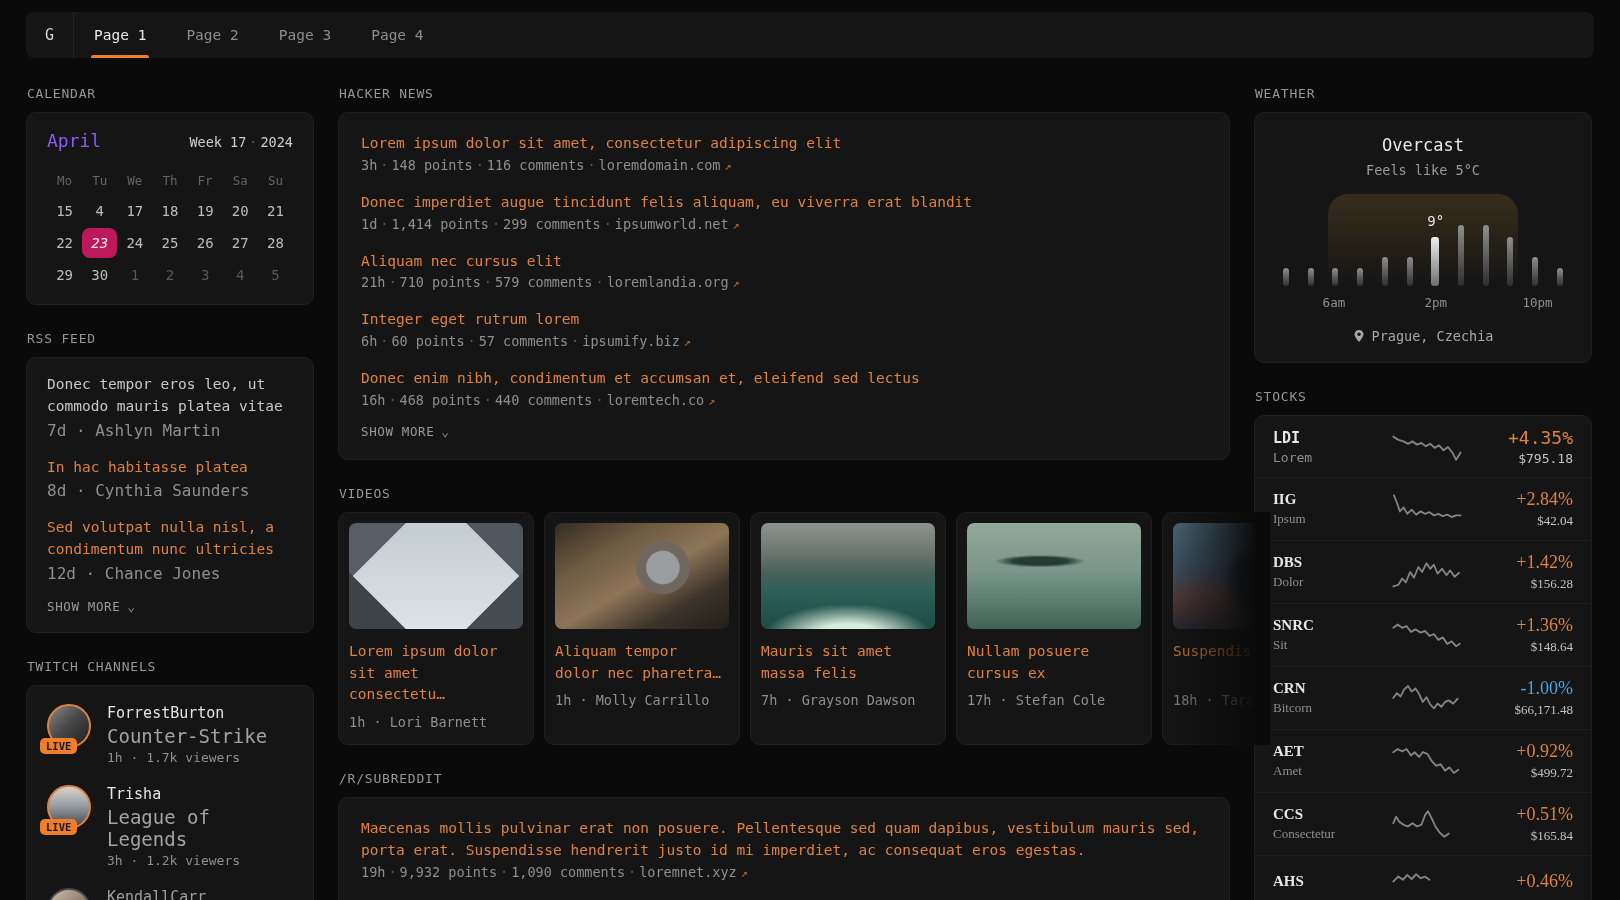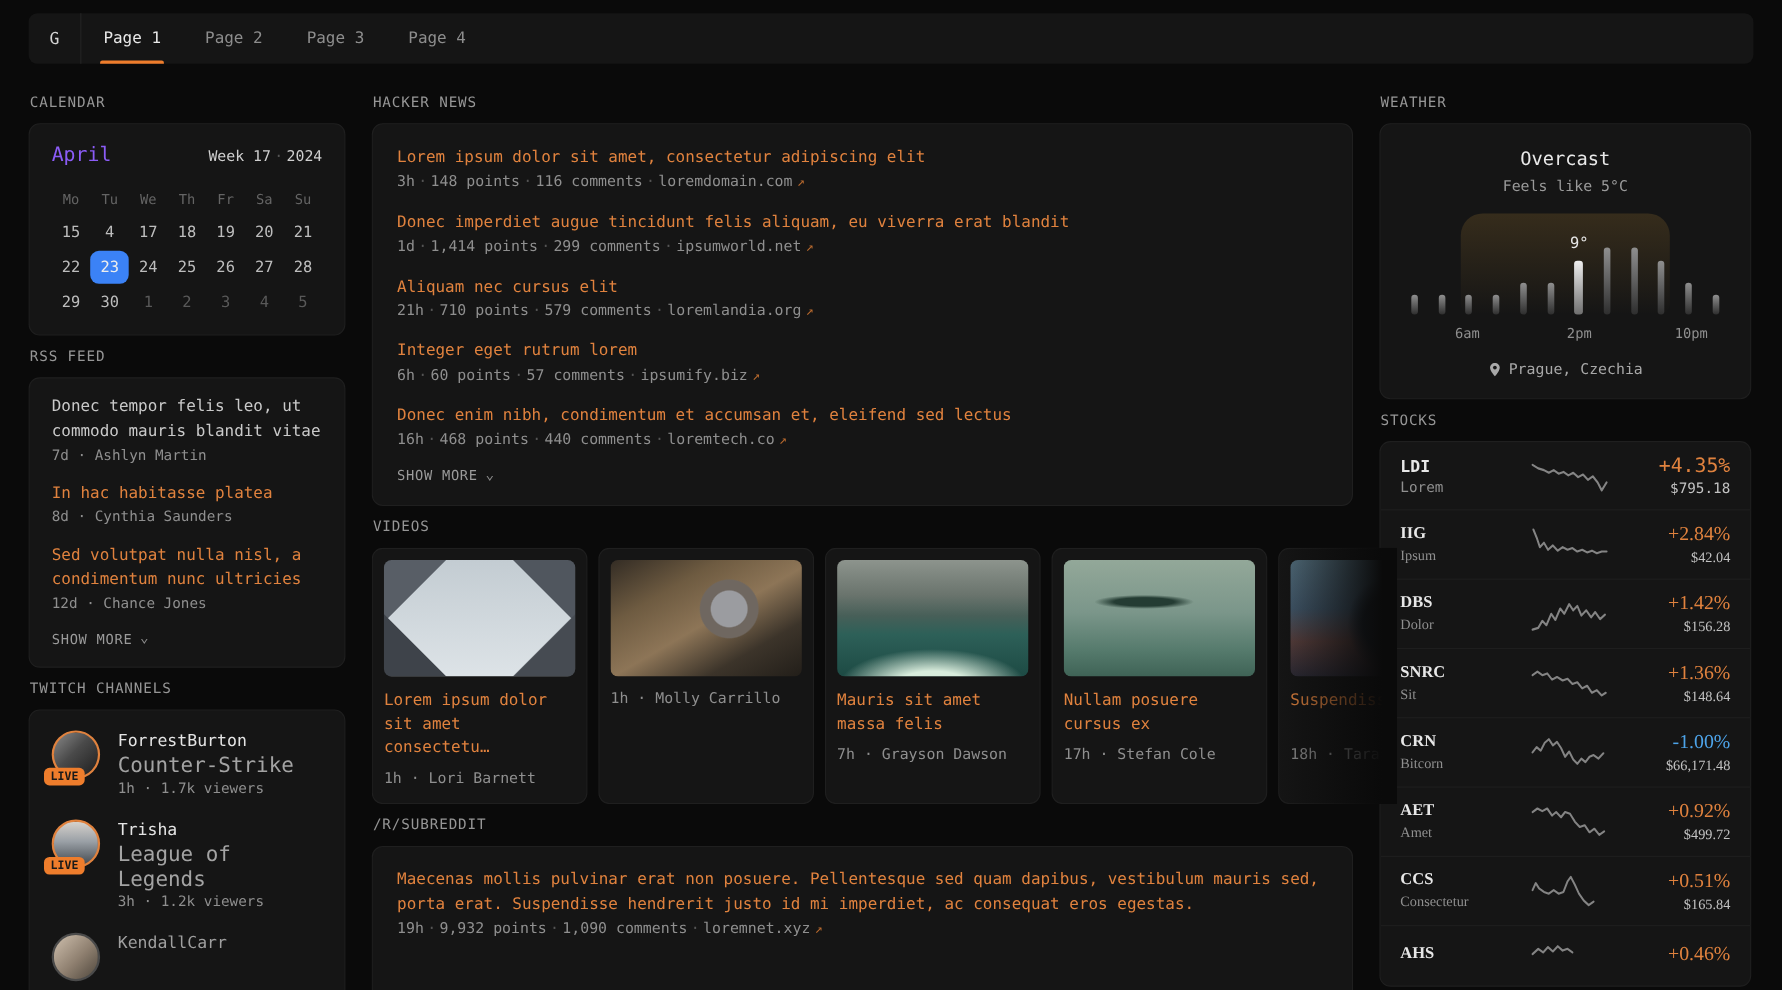--- a/index.html
+++ b/index.html
@@ -18,42 +18,42 @@
   .nav-tabs{display:flex;}
   .tab{position:relative; display:flex; align-items:center; padding:0 20px; color:#8d8d8d; font-size:14.5px; cursor:pointer;}
   .tab.active{color:#e9e9e9;}
   .tab.active::after{content:""; position:absolute; left:17px; right:17px; bottom:0; height:3px; border-radius:2px 2px 0 0; background:var(--badge);}
   
   .layout{display:flex; gap:24px; padding:28px 26px 0; align-items:flex-start;}
   .col-left{width:288px; flex:none;}
   .col-main{width:892px; flex:none;}
   .col-right{width:338px; flex:none;}
   .section-header{font-size:13px; color:#969696; letter-spacing:.06em; margin:0 0 11px 1px;}
-  .mt{margin-top:12px;}
+  .mt{margin-top:26px;}
   .card{background:var(--card); border:1px solid var(--border); border-radius:10px;}
   .dot{color:var(--dot); padding:0 3px;}
   .ext{color:#b96a2e; font-size:12px; margin-left:4px;}
   .show-more{margin-top:16px; font-size:12.5px; color:#9a9a9a; letter-spacing:.05em; cursor:pointer; display:flex; align-items:center; gap:7px;}
   .chev{font-size:13px; color:#8a8a8a; line-height:1;}
   
   .cal-card{padding:17px 20px 14px;}
   .cal-top{display:flex; justify-content:space-between; align-items:baseline;}
   .cal-month{font-size:18px; color:#8b5cf6;}
   .cal-week{font-size:13.5px; color:#cfcfcf;}
   .cal-grid{display:grid; grid-template-columns:repeat(7,1fr); text-align:center; row-gap:2px; margin-top:16px;}
   .cal-dh{font-size:12.5px; color:#646464; padding:6px 0;}
   .cal-day{font-size:14px; color:#bdbdbd; padding:7px 0; border-radius:8px;}
   .cal-day.dim{color:#595959;}
-  .cal-day.selected{background:#3b82f6; color:#ededed;}
+  .cal-day.selected{background:#be185d; color:#ededed;font-style:italic;}
   
   .rss-card{padding:16px 20px 18px;}
   .rss-item + .rss-item{margin-top:17px;}
   .rss-title{font-size:14.5px; line-height:1.5; color:#c9c9c9; cursor:pointer;}
   .rss-title.link{color:var(--accent);}
-  .item-meta{font-size:13px; color:var(--muted); margin-top:3px;}
+  .item-meta{font-size:16px; color:var(--muted); margin-top:3px;}
   
   .tw-card{padding:18px 20px;}
   .tw-row{display:flex; gap:16px; align-items:flex-start; cursor:pointer;}
   .tw-row + .tw-row{margin-top:20px;}
   .avatar{width:44px; height:44px; border-radius:50%; border:2px solid var(--accent); position:relative; flex:none;}
   .avatar.offline{border-color:#4a4a4a;}
   .av-1{background:linear-gradient(135deg,#8a8a8a 0%,#4a4a4a 45%,#1d1d1d 100%);}
   .av-2{background:linear-gradient(180deg,#d6d2cc 0%,#9aa0a6 45%,#41474d 100%);}
   .av-3{background:linear-gradient(135deg,#cfc0ae 0%,#8e7f6f 55%,#4e463c 100%);}
   .live-badge{position:absolute; left:-9px; bottom:-8px; background:var(--badge); color:#191919; font-size:10.5px; font-weight:bold; padding:2px 6px; border-radius:5px;}
@@ -178,21 +178,21 @@
         <div class="cal-day dim">2</div>
         <div class="cal-day dim">3</div>
         <div class="cal-day dim">4</div>
         <div class="cal-day dim">5</div>
       </div>
     </div>
 
     <div class="section-header mt">RSS FEED</div>
     <div class="card rss-card">
       <div class="rss-item">
-        <div class="rss-title">Donec tempor felis leo, ut commodo mauris blandit vitae</div>
+        <div class="rss-title">Donec tempor eros leo, ut commodo mauris platea vitae</div>
         <div class="item-meta">7d · Ashlyn Martin</div>
       </div>
       <div class="rss-item">
         <div class="rss-title link">In hac habitasse platea</div>
         <div class="item-meta">8d · Cynthia Saunders</div>
       </div>
       <div class="rss-item">
         <div class="rss-title link">Sed volutpat nulla nisl, a condimentum nunc ultricies</div>
         <div class="item-meta">12d · Chance Jones</div>
       </div>
@@ -275,20 +275,21 @@
     <div class="section-header mt">VIDEOS</div>
     <div class="video-strip">
       <div class="video-row">
         <div class="video-card">
           <div class="video-thumb thumb-1"></div>
           <div class="video-title">Lorem ipsum dolor sit amet consectetu…</div>
           <div class="video-meta">1h · Lori Barnett</div>
         </div>
         <div class="video-card">
           <div class="video-thumb thumb-2"></div>
+          <div class="video-title">Aliquam tempor dolor nec pharetra…</div>
           <div class="video-meta">1h · Molly Carrillo</div>
         </div>
         <div class="video-card">
           <div class="video-thumb thumb-3"></div>
           <div class="video-title">Mauris sit amet massa felis</div>
           <div class="video-meta">7h · Grayson Dawson</div>
         </div>
         <div class="video-card">
           <div class="video-thumb thumb-4"></div>
           <div class="video-title">Nullam posuere cursus ex</div>

